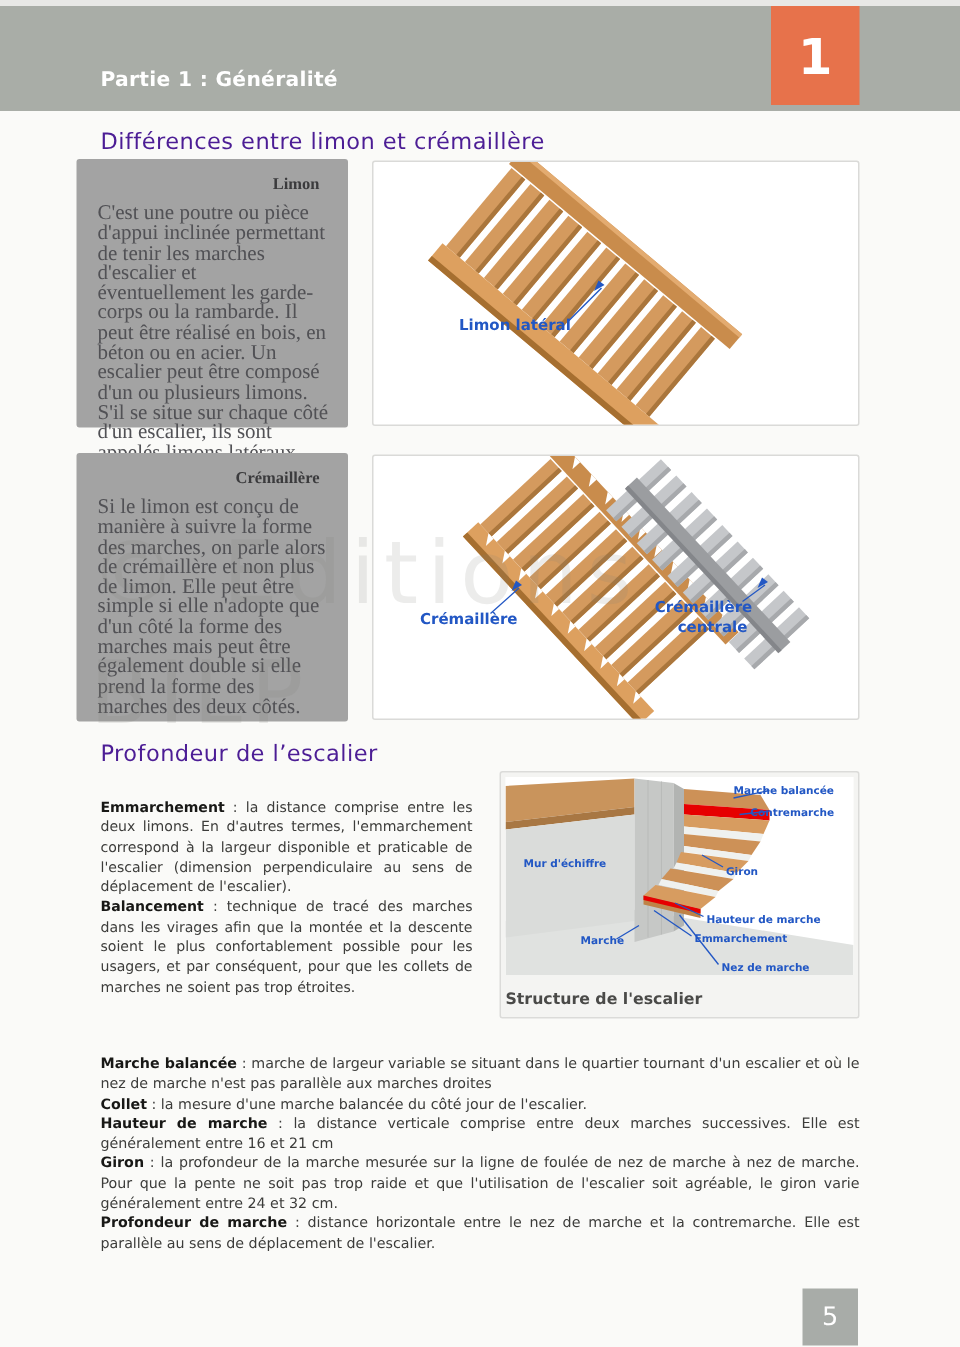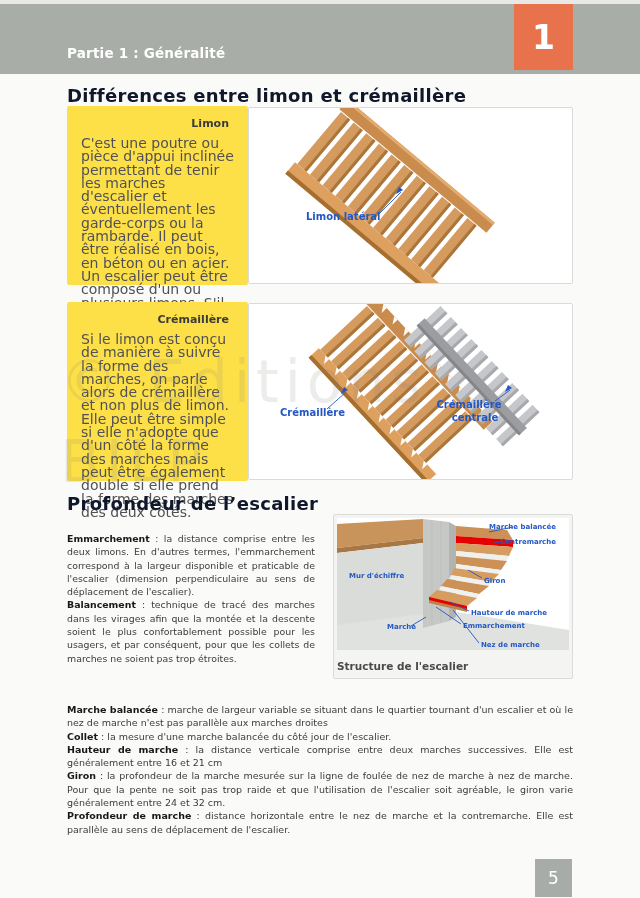--- a/index.html
+++ b/index.html
@@ -9,23 +9,23 @@
     background:#fafaf8;overflow:hidden;
     font-family:"DejaVu Sans","Liberation Sans",sans-serif;
     border-bottom:2px solid #dfe3ed;
   }
   
   .band{position:absolute;left:0;top:0;width:640px;height:70px;background:#a9ada7;}
   .band-title{position:absolute;left:67px;bottom:13px;color:#ffffff;font-size:13.5px;font-weight:bold;letter-spacing:.2px;}
   .chapter-box{position:absolute;left:514px;top:0;width:59px;height:66px;background:#e7724b;
     display:flex;align-items:center;justify-content:center;color:#fff;font-size:33px;font-weight:bold;}
   
-  .sec-heading{position:absolute;left:67px;font-size:18px;font-weight:bold;color:#0f172a;letter-spacing:.3px;}
-  
-  .panel-text{position:absolute;left:67px;width:181px;height:179px;background:#fde047;border-radius:2px;}
+  .sec-heading{position:absolute;left:67px;font-size:15px;font-weight:normal;color:#4c1d95;letter-spacing:.3px;}
+  
+  .panel-text{position:absolute;left:51px;width:181px;height:179px;background:#a3a3a3;border-radius:2px;font-family:Liberation Serif, serif;}
   .panel-title{margin:11px 19px 0 0;text-align:right;font-size:11px;font-weight:bold;color:#3b3b3d;}
   .panel-body{margin:7px 13px 0 14px;font-size:14px;line-height:13.3px;color:#515155;}
   .panel-img{position:absolute;left:248px;width:325px;height:177px;background:#ffffff;border:1px solid #dadad8;border-radius:2px;}
   .panel-img svg{display:block;}
   
   .watermark{position:absolute;left:60px;top:338px;z-index:6;pointer-events:none;
     font-size:58px;font-weight:normal;line-height:80px;letter-spacing:6px;color:rgba(125,125,123,0.15);white-space:nowrap;}
   
   .struct-text{position:absolute;left:67px;top:528px;width:248px;font-size:9.4px;line-height:13.3px;color:#3c3c3a;text-align:justify;}
   .struct-text p{margin:0;}

